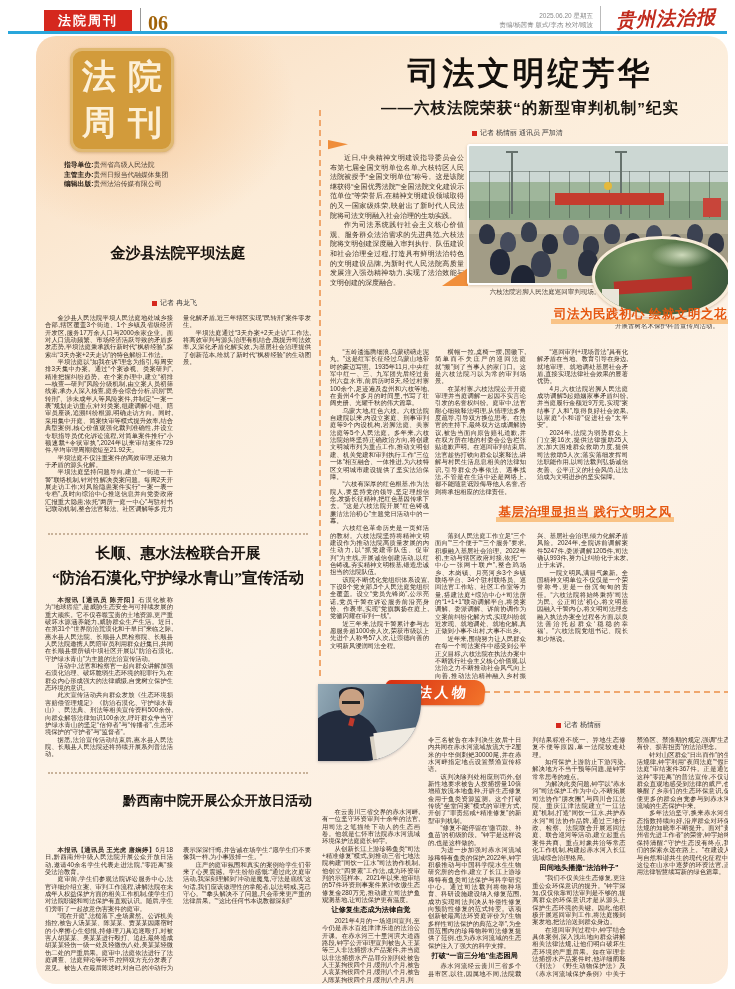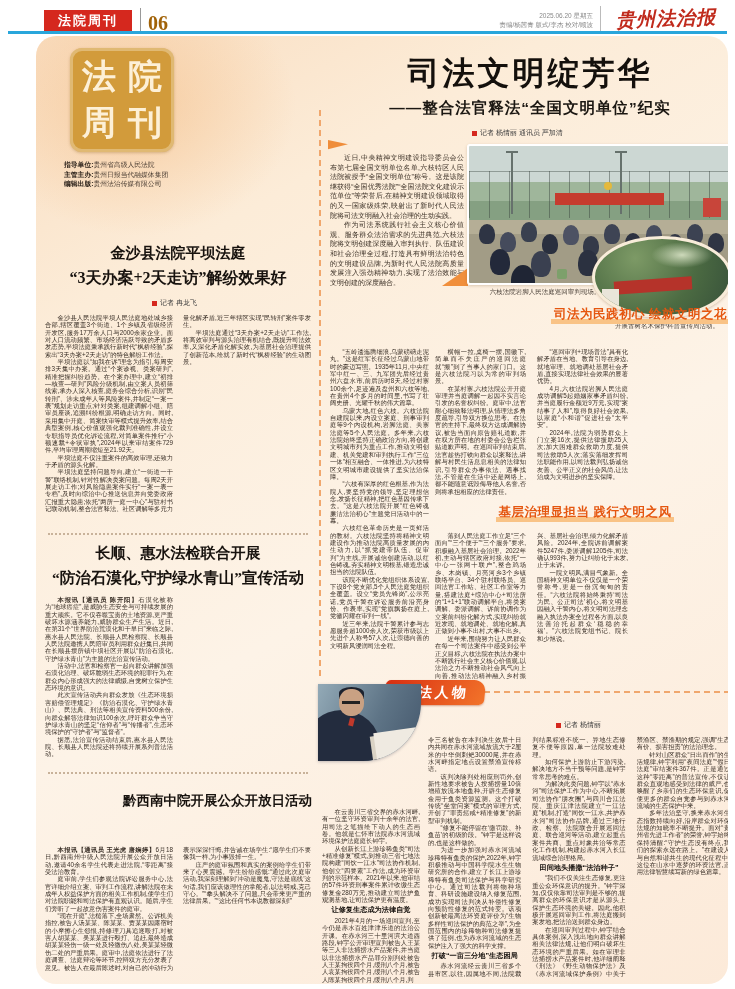--- a/index.html
+++ b/index.html
@@ -126,21 +126,20 @@
       <span>周</span>
       <span>刊</span>
     </div>
     <div class="mast-info">
       <div><b>指导单位:</b><span>贵州省高级人民法院</span></div>
       <div><b>主管主办:</b><span>贵州日报当代融媒体集团</span></div>
       <div><b>编辑出版:</b><span>贵州法治传媒有限公司</span></div>
     </div>
 
     <div class="ltitle" style="top:208px;font-size:15px;">金沙县法院平坝法庭</div>
-    <div class="ltitle" style="top:232px;font-size:16px;">“3天办案+2天走访”解纷效果好</div>
     <div class="byline" style="left:116px;top:262px;">
       <span class="red-sq"></span>
       <span>记者 冉龙飞</span>
     </div>
     <div class="body-2col" style="top:278px;height:212px;">
         <p>金沙县人民法院平坝人民法庭地处城乡接合部,辖区覆盖3个街道、1个乡镇及省级经济开发区,服务17万余人口与2000余家企业。面对人口流动频繁、市场经济活跃导致的矛盾多发态势,平坝法庭秉承践行新时代“枫桥经验”,探索出“3天办案+2天走访”的特色解纷工作法。</p>
         <p>平坝法庭以“如我在诉”理念为指引,每周安排3天集中办案。通过“个案诊视、类案研判”,精准把握纠纷趋势。在个案办理中,建立“初排—核查—研判”风险分级机制,由立案人员初筛线索,承办人深入核查,庭务会综合分析,识别“民转刑”、涉未成年人等风险案件,并制定“一案一表”规划走访重点;针对类案,组建调解小组、陪审员座谈,追溯纠纷根源,明确走访方向。同时,采用集中开庭、简案快审等模式提升效率,结合典型案例,核心价值观强化裁判准确性,并设立专职指导员优化诉讼流程,对简单案件推行“小额速裁+令状审执”,2024年以来审结案件729件,平均审理周期缩短至21.92天。</p>
         <p>平坝法庭不仅注重案件的高效审理,还致力于矛盾的源头化解。</p>
         <p>平坝法庭坚持问题导向,建立“一街道一干警”联络机制,针对性解决类案问题。每周2天开展走访工作;对风险隐患案件实行“一案一表一专档”,及时向综治中心推送信息并向党委政府汇报重大隐患;依托“两所一庭一中心”与驻村书记联动机制,整合法官释法、社区调解等多元力量化解矛盾,近三年辖区实现“民转刑”案件零发生。</p>
         <p>平坝法庭通过“3天办案+2天走访”工作法,将高效审判与源头治理有机结合,既提升司法效率,又深化矛盾化解实效,为基层社会治理提供了创新范本,绘就了新时代“枫桥经验”的生动图景。</p>
@@ -163,21 +162,21 @@
     <div class="body-2col" style="top:810px;height:134px;">
         <p><b>本报讯【通讯员 王光虎 唐娴婷】</b>6月18日,黔西南州中级人民法院开展公众开放日活动,邀请40余名学生代表走进法院,“零距离”接受法治教育。</p>
         <p>庭审前,学生们参观法院诉讼服务中心,法官详细介绍立案、审判工作流程,讲解法院在未成年人权益保护方面的相关工作机制,使学生们对法院职能和司法保护有直观认识。随后,学生们旁听了一起故意伤害案件的庭审。</p>
         <p>“现在开庭”,法槌落下,全场肃然。公诉机关指控,被告人汤某某、陈某某、贾某某因露宿时的小摩擦心生怨恨,持修理刀具追逐殴打,对被害人胡某某、吴某某进行殴打、追赶,最终造成胡某某轻伤一级一处及轻微伤八处,吴某某轻微伤二处的严重后果。庭审中,法庭依法进行了法庭调查、法庭辩论等环节,控辩双方充分发表了意见。被告人在最后陈述时,对自己的冲动行为表示深深忏悔,并告诫在场学生:“愿学生们不要像我一样,为小事毁掉一生。”</p>
         <p>庄严的庭审氛围和真实的案例给学生们带来了心灵震撼。学生纷纷感慨:“通过此次庭审活动,我深刻理解到‘冲动是魔鬼,守法是底线’这句话,我们应该做理性的掌舵者,以法明戒,克己守心。”“拳头解决不了问题,只会带来更严重的法律后果。”“这比任何书本说教都深刻!”</p>
       </div>
 
     <div class="vdash"></div>
 
     <div class="main-title">司法文明绽芳华</div>
-    <div class="main-sub">——整合法官释法“全国文明单位”纪实</div>
+    <div class="main-sub">——六枝法院荣获“的新型审判机制”纪实</div>
     <div class="byline main-byline">
       <span class="red-sq"></span>
       <span>记者 杨情丽 通讯员 严加清</span>
     </div>
 
     <div class="deco-flag"></div>
     <div class="intro-col">
         <p>近日,中央精神文明建设指导委员会公布第七届全国文明单位名单,六枝特区人民法院被授予“全国文明单位”称号。这是该院继获得“全国优秀法院”“全国法院文化建设示范单位”等荣誉后,在精神文明建设领域取得的又一国家级殊荣,映射出了新时代人民法院将司法文明融入社会治理的生动实践。</p>
         <p>作为司法系统践行社会主义核心价值观、服务群众法治需求的先进典范,六枝法院将文明创建深度融入审判执行、队伍建设和社会治理全过程,打造具有鲜明法治特色的文明建设品牌,为新时代人民法院高质量发展注入强劲精神动力,实现了法治效能与文明创建的深度融合。</p>
       </div>

